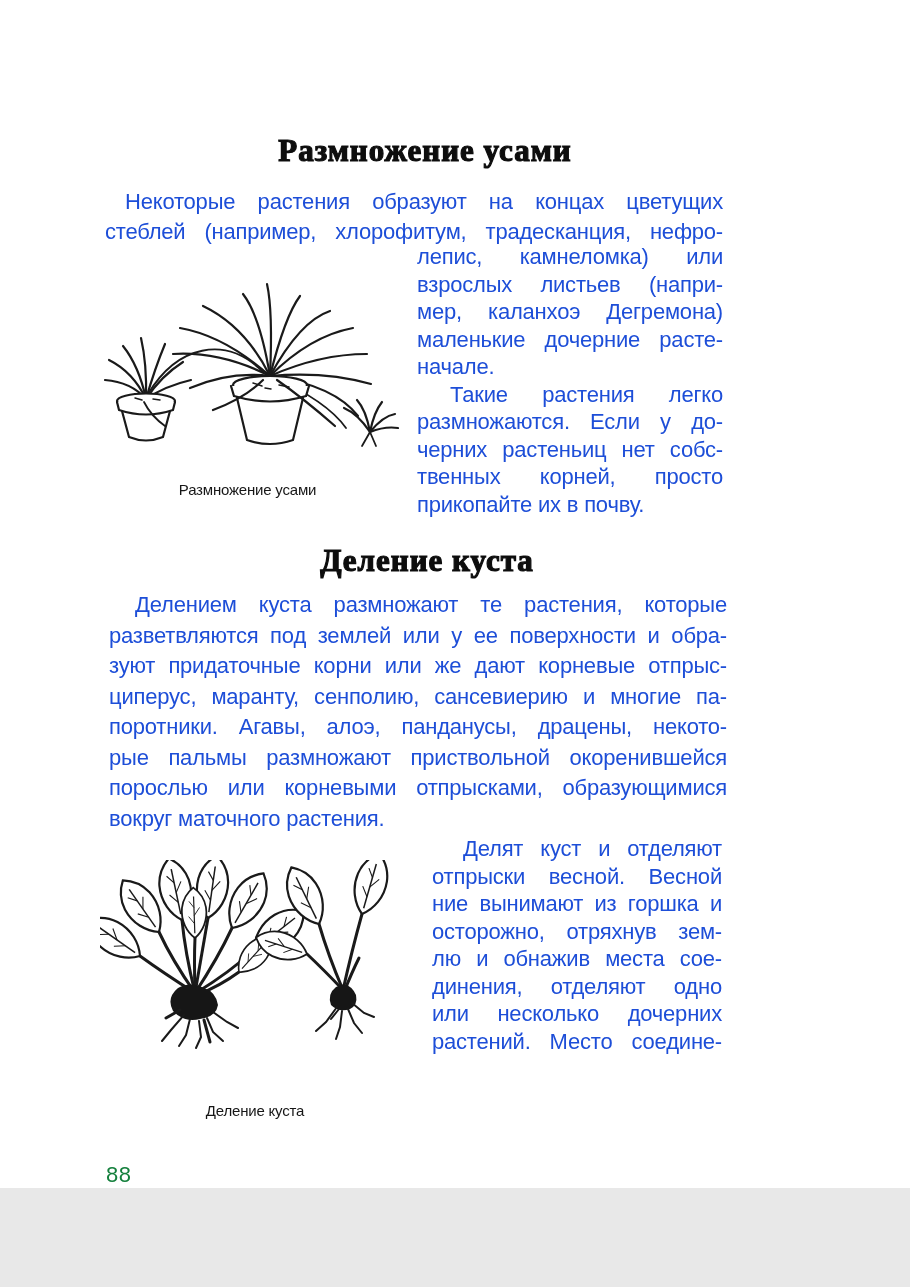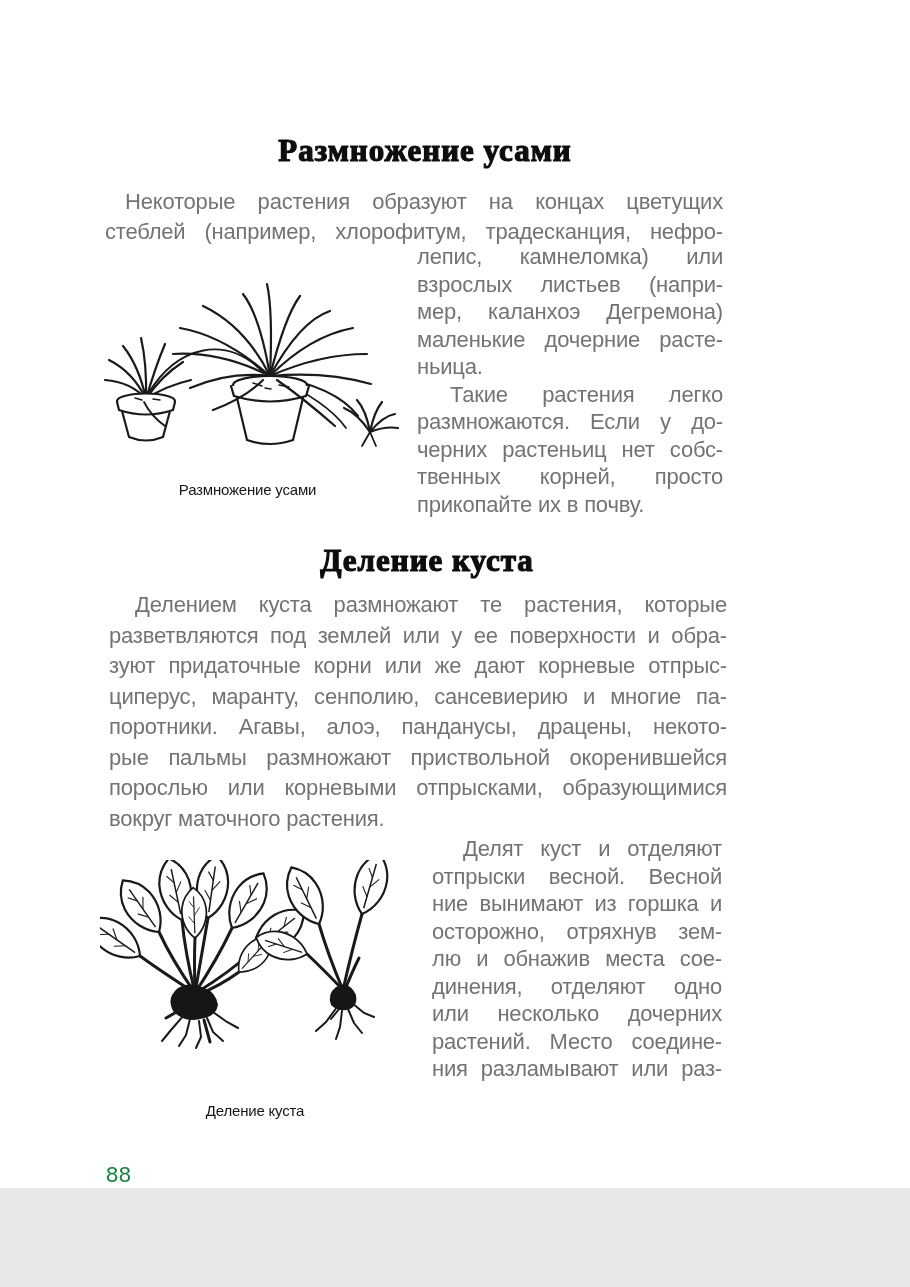--- a/index.html
+++ b/index.html
@@ -10,21 +10,21 @@
   }
   .title{
     position:absolute;margin:0;
     font-family:"Liberation Serif", serif;font-weight:700;
     font-size:31px;line-height:36px;text-align:center;
     letter-spacing:1px;color:#0d0d0d;
     -webkit-text-stroke:1.2px #0d0d0d;
   }
   #title1{left:105px;top:133px;width:640px;}
   #title2{left:105px;top:543px;width:644px;}
-  .para{position:absolute;font-size:22px;letter-spacing:-0.2px;color:#737373;}
+  .para{position:absolute;font-size:22px;letter-spacing:-0.2px;color:#1d4ed8;}
   .para .line{
     text-align:justify;text-align-last:justify;white-space:nowrap;
   }
   .para .line.last{text-align-last:left;}
   .para .line.indent{text-indent:var(--ind,26px);}
   .intro{left:105px;top:187px;width:618px;line-height:30px;--ind:20px;}
   .col1{left:417px;top:243px;width:306px;line-height:27.5px;--ind:33px;}
   .body2{left:109px;top:590px;width:618px;line-height:30.5px;--ind:26px;}
   .col2{left:432px;top:835px;width:290px;line-height:27.5px;--ind:31px;}
   .fig{position:absolute;margin:0;}
@@ -107,21 +107,21 @@
     </svg>
   </figure>
 
   <div class="figcaption" id="cap1">Размножение усами</div>
 
   <div class="para col1">
       <div class="line">лепис, камнеломка) или</div>
       <div class="line">взрослых листьев (напри-</div>
       <div class="line">мер, каланхоэ Дегремона)</div>
       <div class="line">маленькие дочерние расте-</div>
-      <div class="line last">ньица.</div>
+      <div class="line last">начале.</div>
       <div class="line indent">Такие растения легко</div>
       <div class="line">размножаются. Если у до-</div>
       <div class="line">черних растеньиц нет собс-</div>
       <div class="line">твенных корней, просто</div>
       <div class="line last">прикопайте их в почву.</div>
     </div>
 
   <h1 class="title" id="title2">Деление куста</h1>
 
   <div class="para body2">
@@ -198,18 +198,17 @@
 
   <div class="para col2">
       <div class="line indent">Делят куст и отделяют</div>
       <div class="line">отпрыски весной. Весной</div>
       <div class="line">ние вынимают из горшка и</div>
       <div class="line">осторожно, отряхнув зем-</div>
       <div class="line">лю и обнажив места сое-</div>
       <div class="line">динения, отделяют одно</div>
       <div class="line">или несколько дочерних</div>
       <div class="line">растений. Место соедине-</div>
-      <div class="line">ния разламывают или раз-</div>
     </div>
 
   <div class="pagenum">88</div>
 
 </div>
 
 </body></html>

